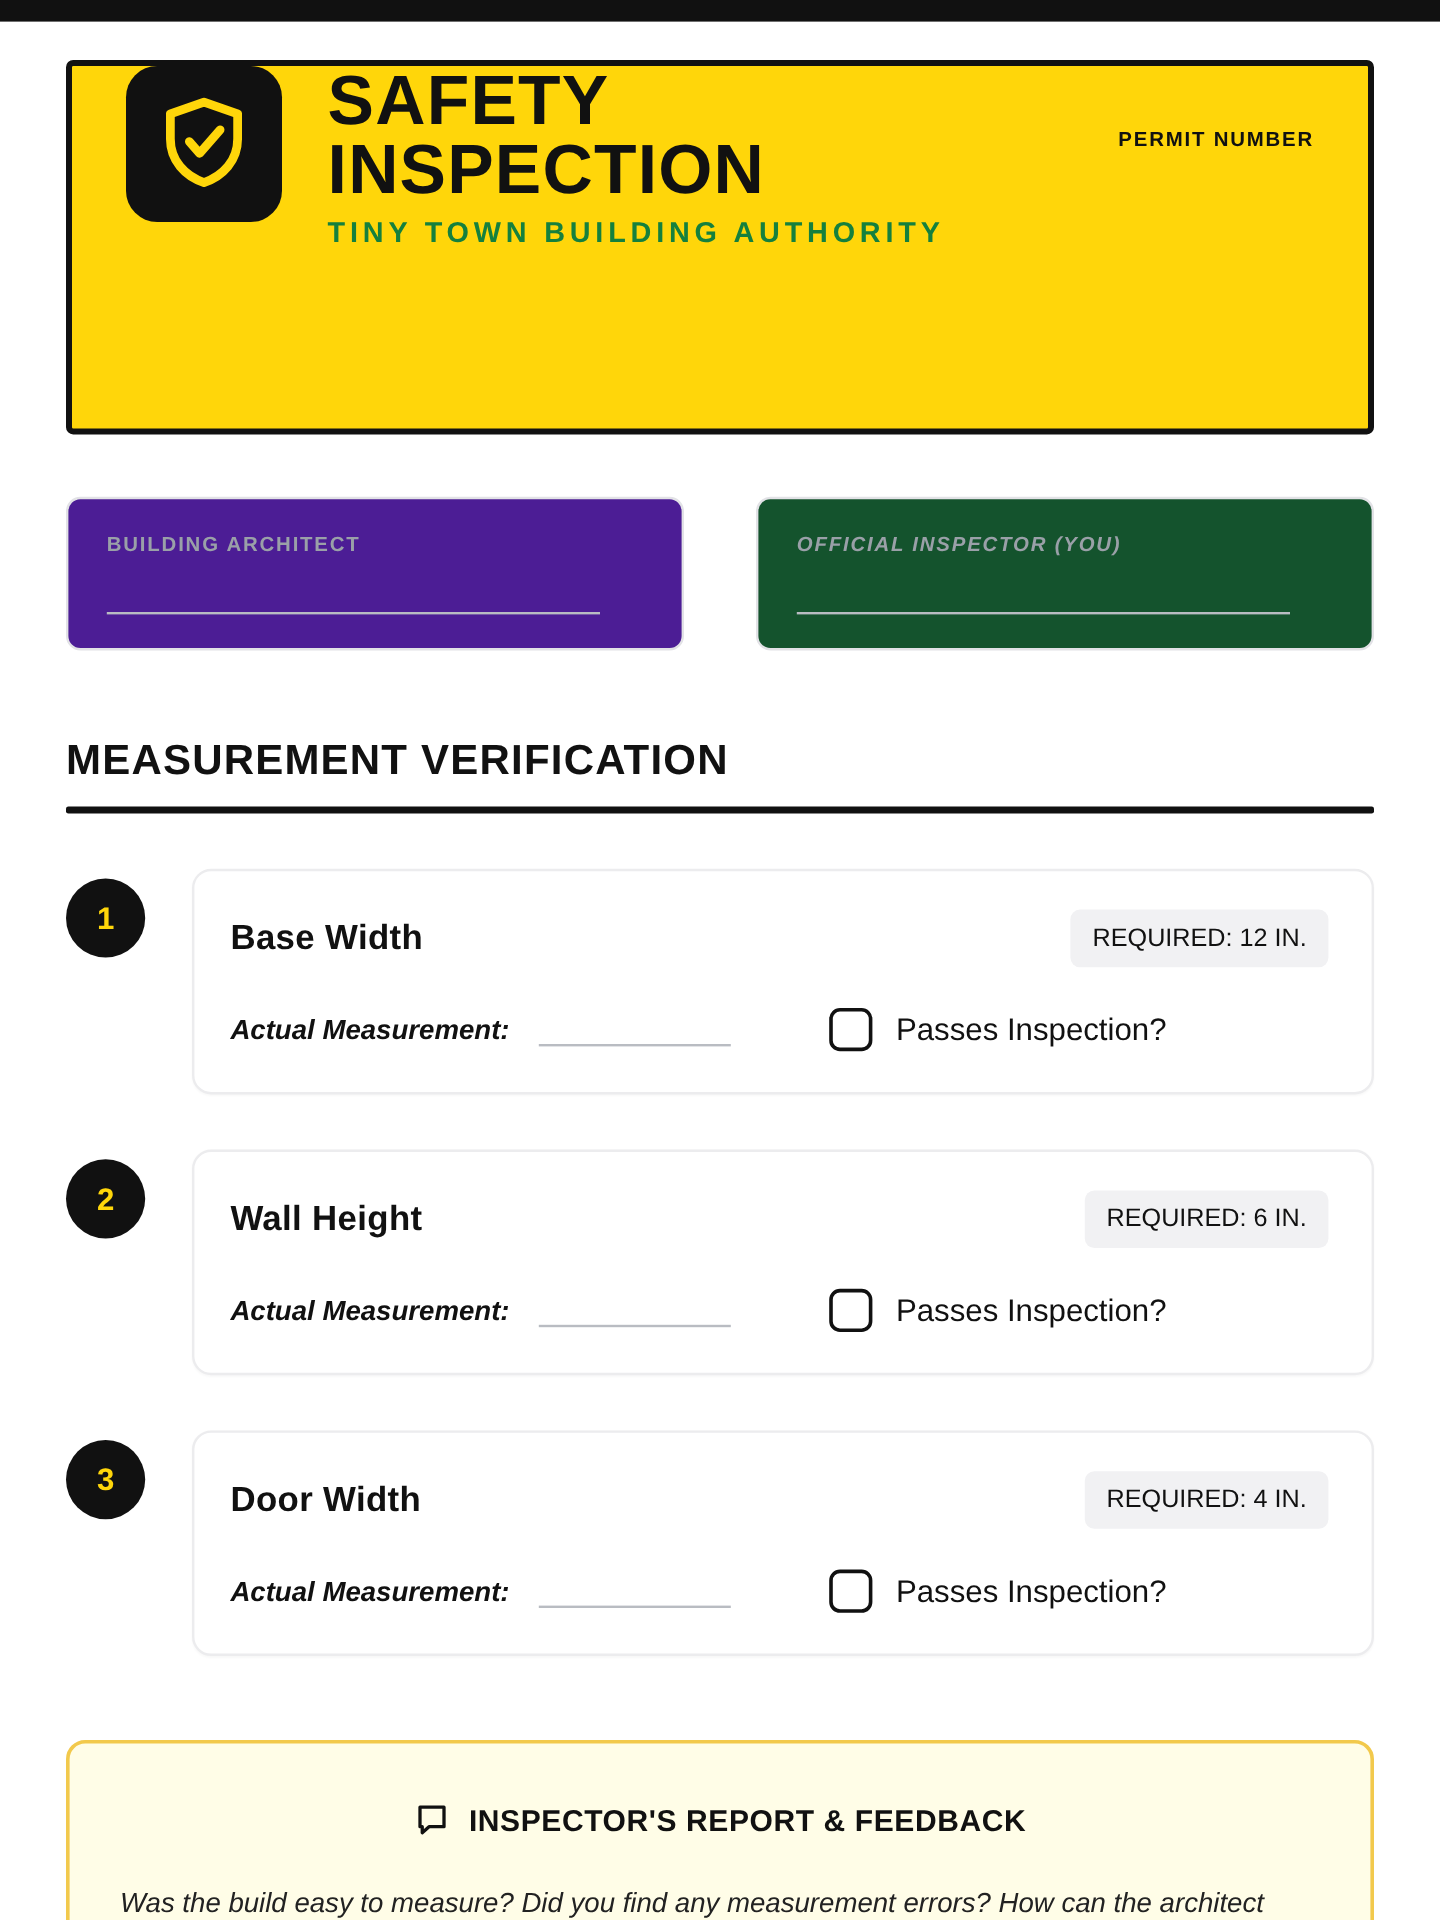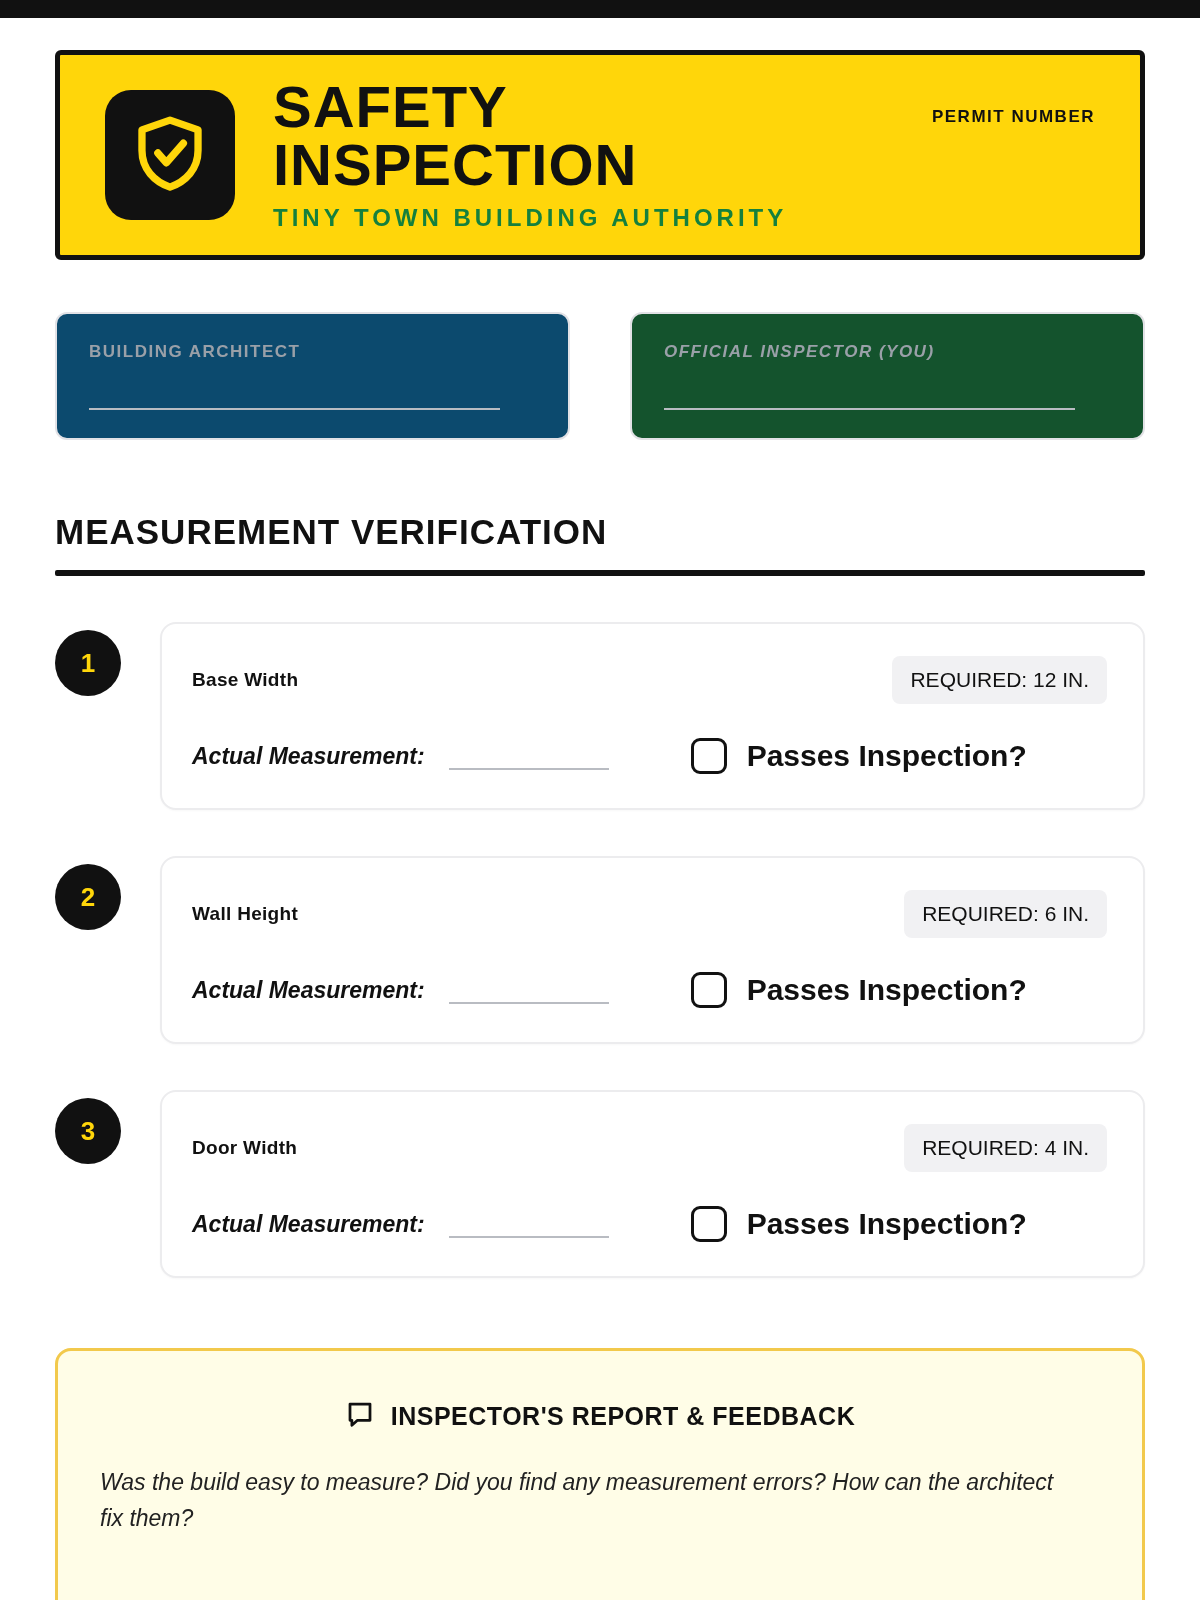--- a/index.html
+++ b/index.html
@@ -18,23 +18,23 @@
   }
   .page {
     padding: 32px 55px 0 55px;
   }
 
   
   .header-card {
     background: #FFD60A;
     border: 5px solid #111111;
     border-radius: 6px;
-    height: 210px;
-    display: flex;
-    align-items: center;
+    height: 312px;
+    display: flex;
+    align-items: flex-start;
     padding: 0 45px;
     gap: 38px;
   }
   .badge-square {
     width: 130px;
     height: 130px;
     background: #111111;
     border-radius: 26px;
     flex: 0 0 auto;
     display: flex;
@@ -80,21 +80,21 @@
     margin-top: 52px;
     display: flex;
     gap: 60px;
   }
   .party-card {
     flex: 1 1 0;
     border: 2px solid #e2e2e6;
     border-radius: 12px;
     height: 128px;
     padding: 28px 32px 0 32px;
-    background: #0c4a6e;
+    background: #4c1d95;
   }
   .party-card.alt { background: #14532d; font-style: italic; }
   .party-label {
     font-size: 17px;
     font-weight: 700;
     letter-spacing: 1.5px;
     color: #9aa0a8;
   }
   .line-input {
     margin-top: 46px;
@@ -145,21 +145,21 @@
     background: #ffffff;
     padding: 32px 36px 34px 30px;
     box-shadow: 0 1px 2px rgba(0,0,0,0.03);
   }
   .m-top {
     display: flex;
     align-items: center;
     justify-content: space-between;
   }
   .m-name {
-    font-size: 19px;
+    font-size: 29px;
     font-weight: 700;
     letter-spacing: 0.3px;
   }
   .req-badge {
     background: #f1f1f3;
     border-radius: 8px;
     padding: 12px 18px;
     font-size: 21px;
     font-weight: 400;
   }
@@ -189,22 +189,22 @@
   }
   .checkbox {
     width: 36px;
     height: 36px;
     border: 3px solid #111111;
     border-radius: 9px;
     background: #ffffff;
     cursor: pointer;
   }
   .pass-label {
-    font-size: 30px;
-    font-weight: 700;
+    font-size: 26px;
+    font-weight: 400;
   }
 
   
   .report-panel {
     margin-top: 70px;
     border: 3px solid #F2C94C;
     border-radius: 16px;
     background: #FFFDE7;
     padding: 48px 42px 60px 42px;
     min-height: 360px;

